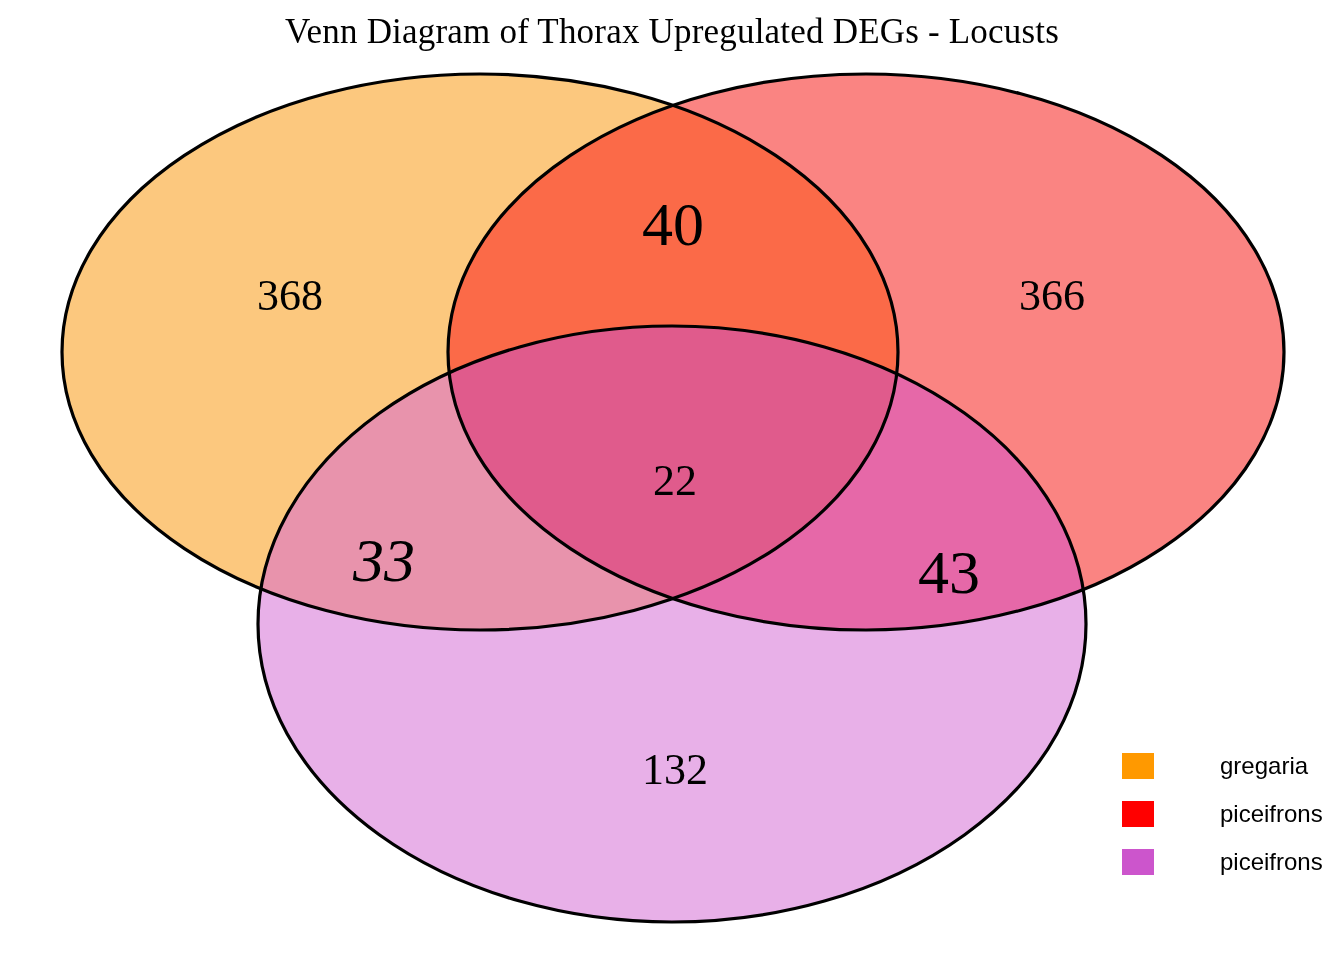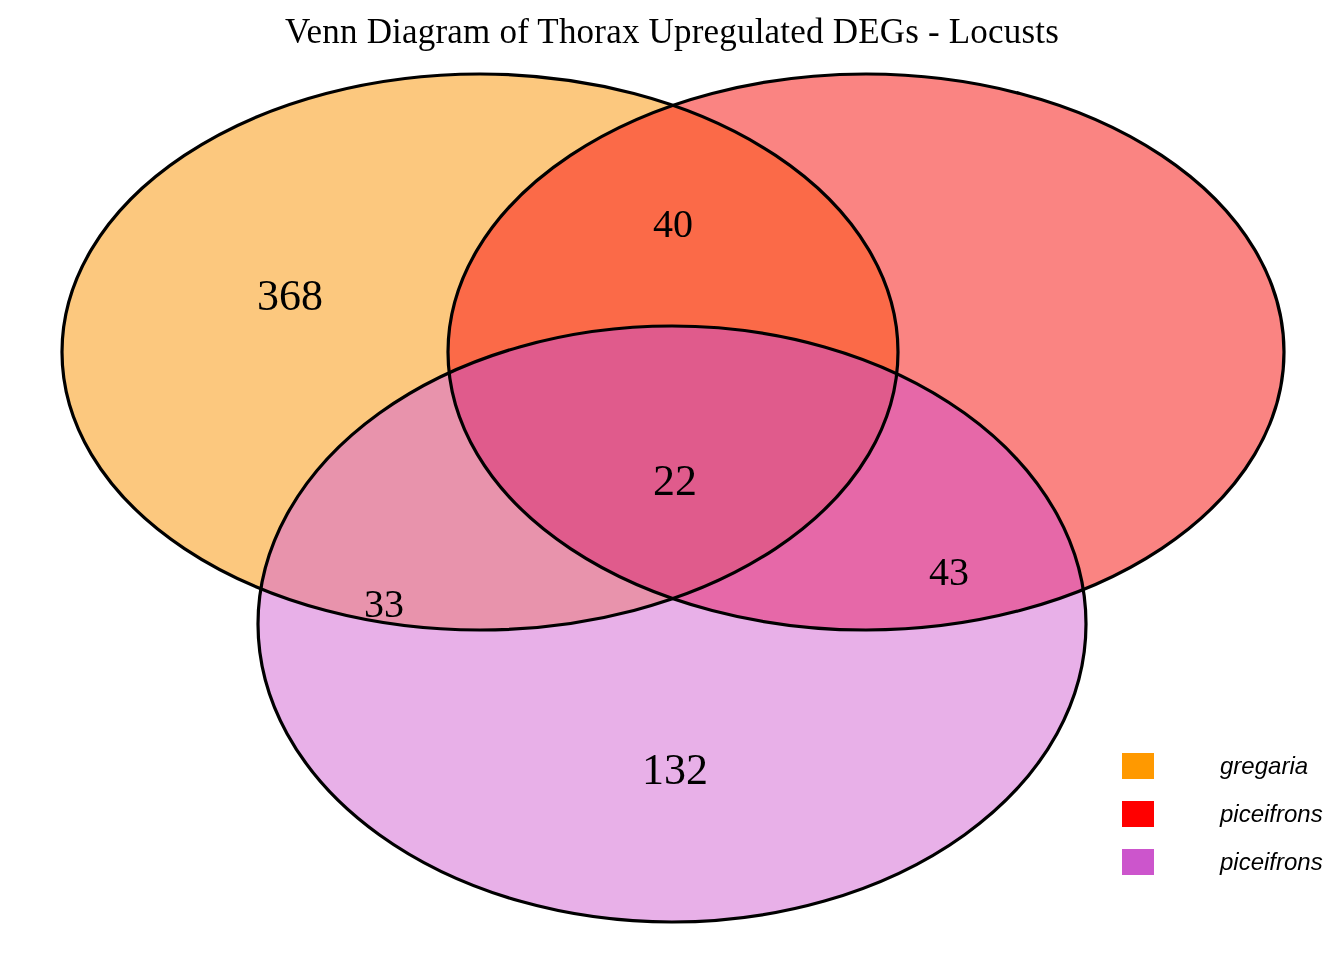--- a/index.html
+++ b/index.html
@@ -41,32 +41,31 @@
   .region-label {
     position: absolute;
     font-family: "Liberation Serif", "DejaVu Serif", serif;
     color: #000000;
     text-align: center;
     transform: translate(-50%, -50%);
     white-space: nowrap;
     line-height: 1;
   }
   .rl-big { font-size: 44px; }
-  .rl-mid { font-size: 40px; }
+  .rl-mid { font-size: 62px; }
   .legend {
     position: absolute;
     left: 1122px;
     top: 742px;
     width: 222px;
   }
   .legend-row {
     display: flex;
     align-items: center;
     height: 48px;
-    font-style: italic;
   }
   .legend-swatch {
     width: 32px;
     height: 26px;
     flex: 0 0 32px;
   }
   .legend-label {
     margin-left: 66px;
     font-family: "Liberation Sans", "DejaVu Sans", sans-serif;
     font-size: 24px;
@@ -114,26 +113,27 @@
       </g>
     </g>
 
     <ellipse cx="480" cy="352" rx="418" ry="278" fill="none" stroke="#000000" stroke-width="3.2"></ellipse>
     <ellipse cx="866" cy="352" rx="418" ry="278" fill="none" stroke="#000000" stroke-width="3.2"></ellipse>
     <ellipse cx="672" cy="624" rx="414" ry="298" fill="none" stroke="#000000" stroke-width="3.2"></ellipse>
   </svg>
 
   <div class="region-label rl-big" style="left:290px; top:296px;">368</div>
 
+  <div class="region-label rl-big" style="left:1052px; top:296px;">366</div>
 
   <div class="region-label rl-mid" style="left:673px; top:224px;">40</div>
 
   <div class="region-label rl-big" style="left:675px; top:461px;margin-top:20px;">22</div>
 
-  <div class="region-label rl-mid" style="left:384px; top:604px;">33</div>
+  <div class="region-label rl-mid" style="left:384px; top:560px;font-style:italic;">33</div>
 
   <div class="region-label rl-mid" style="left:949px; top:572px;">43</div>
 
   <div class="region-label rl-big" style="left:675px; top:770px;">132</div>
 
   <div class="legend">
     <div class="legend-row">
       <span class="legend-swatch" style="background: rgb(255, 153, 0);"></span>
       <span class="legend-label">gregaria</span>
     </div>

